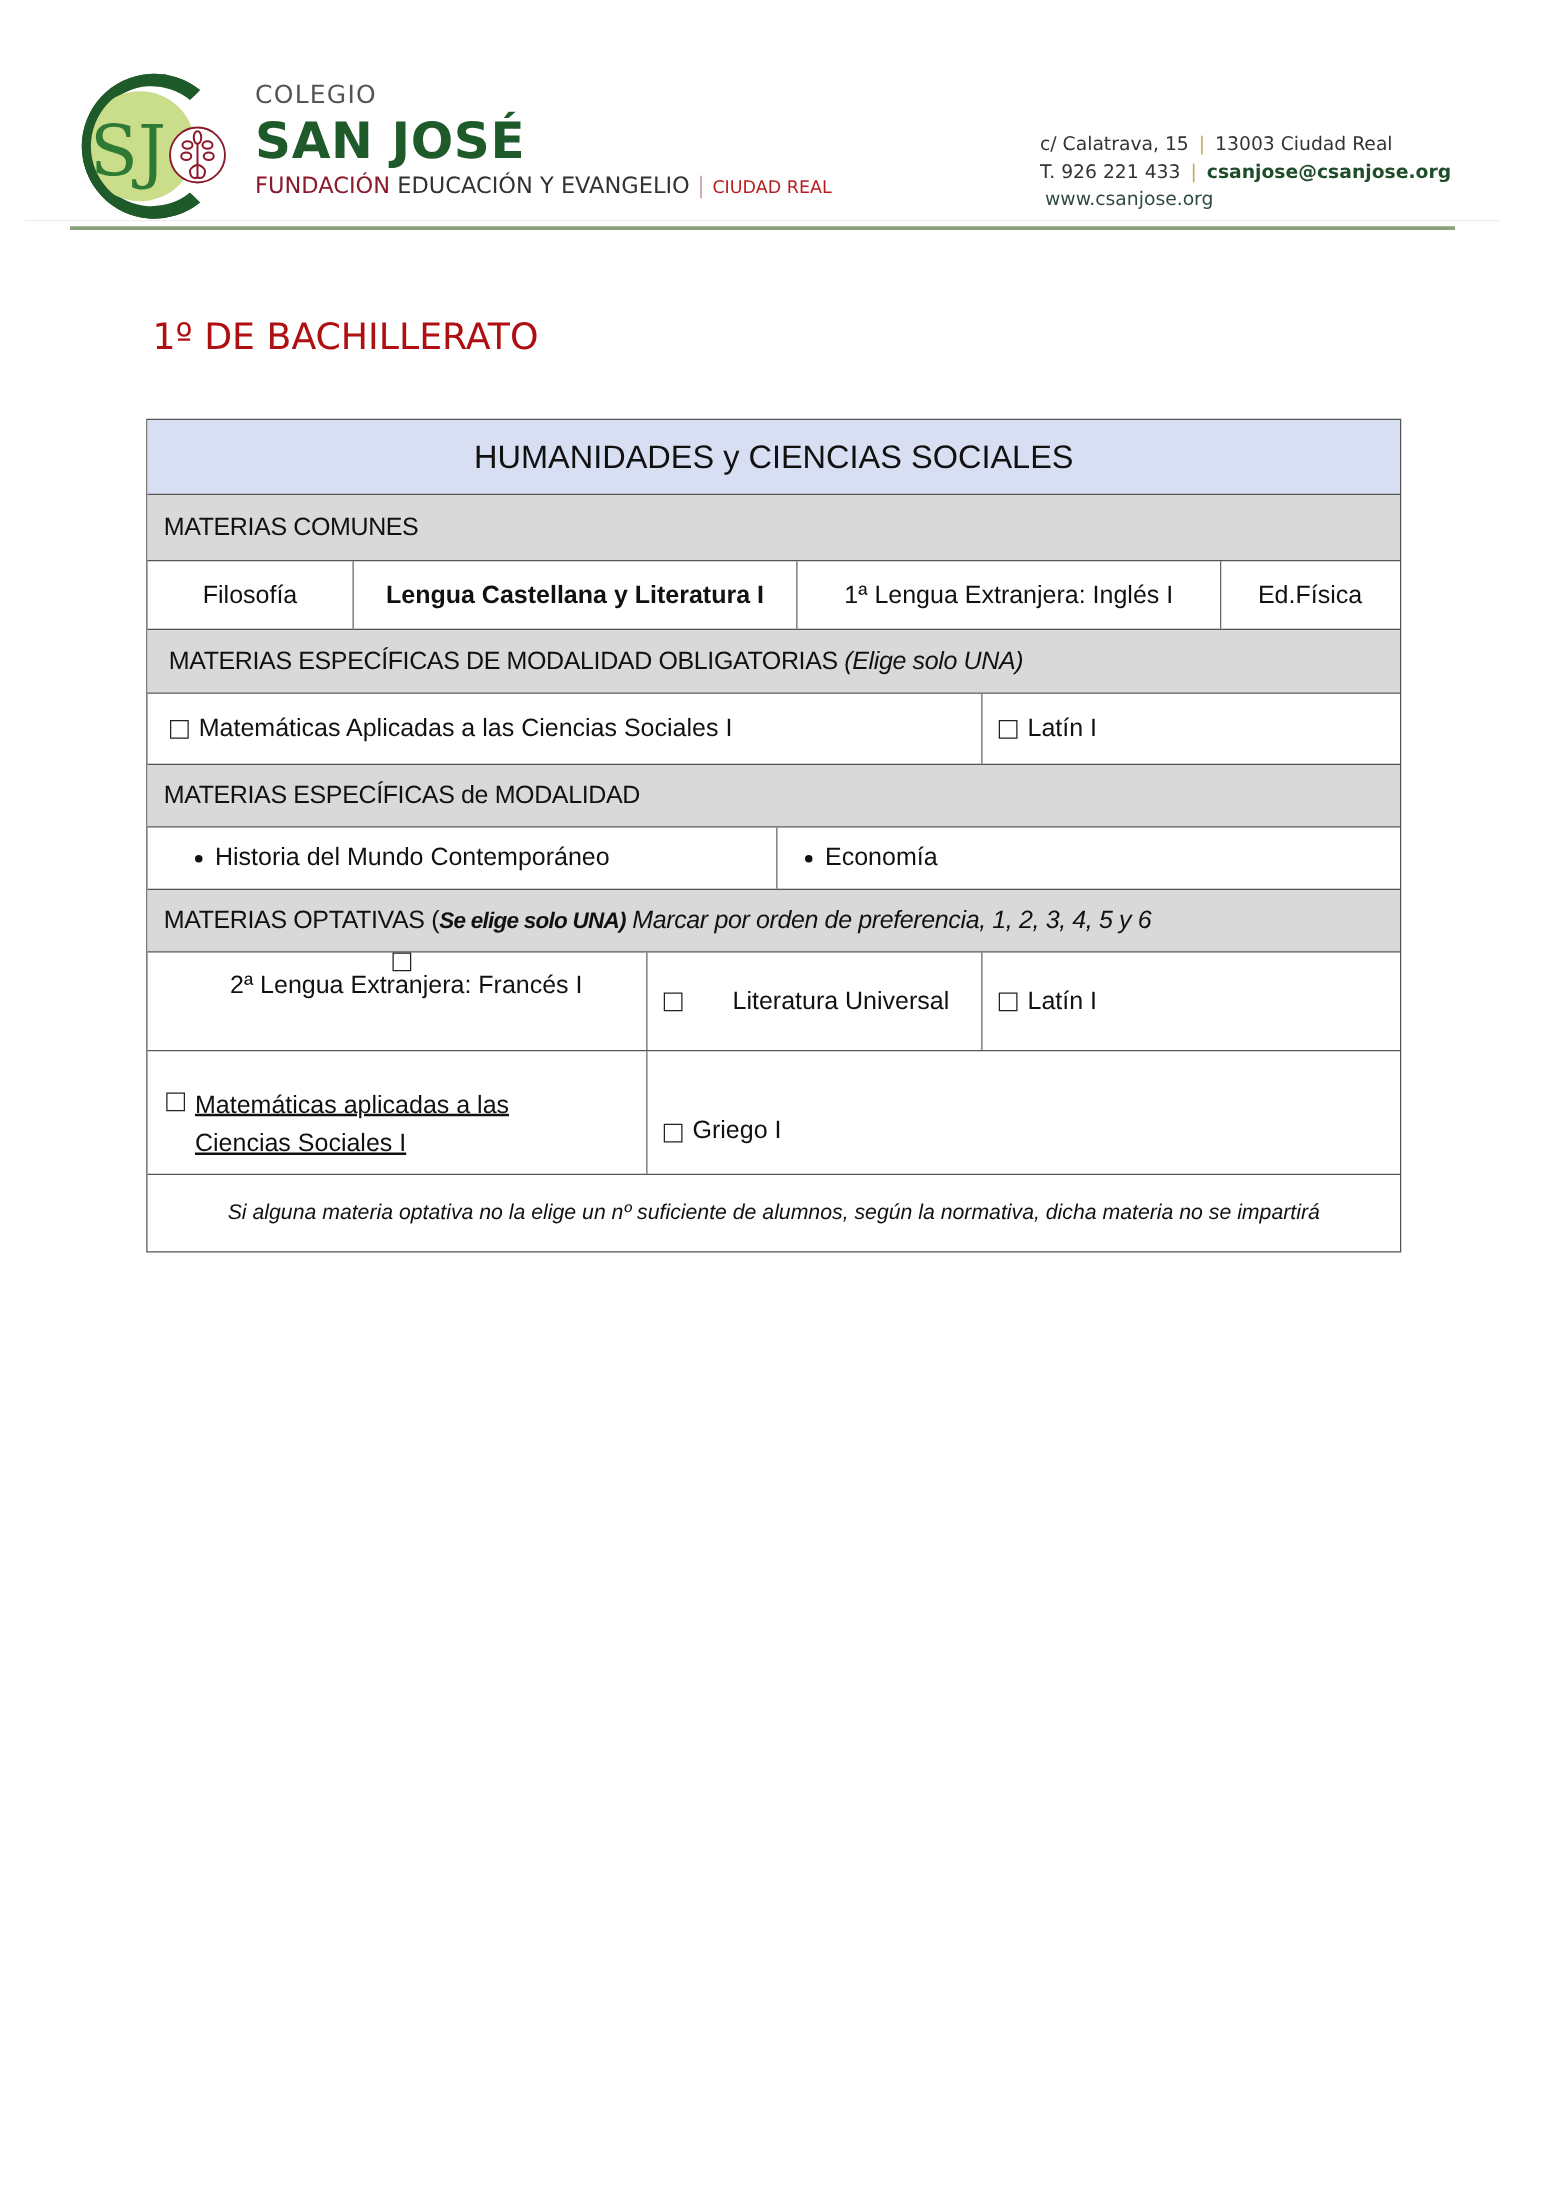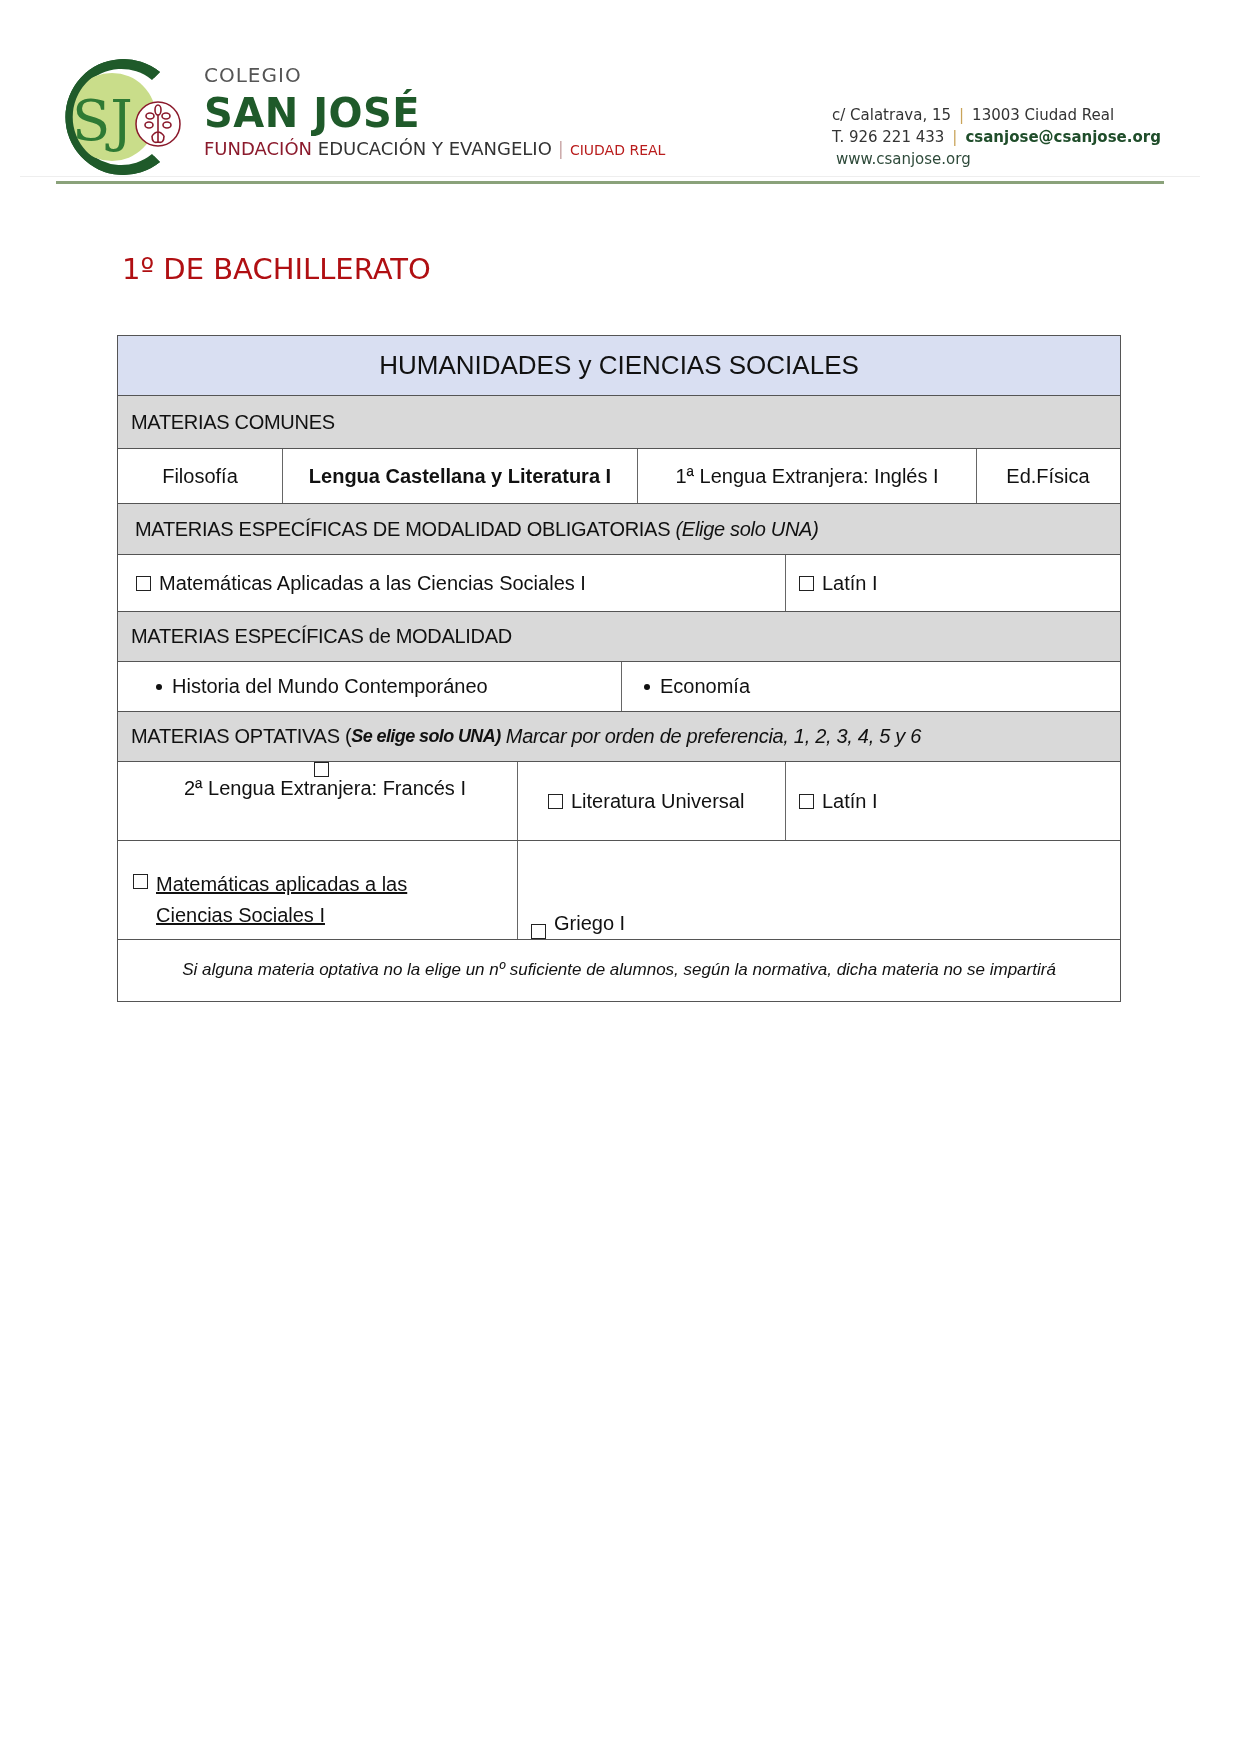--- a/index.html
+++ b/index.html
@@ -151,39 +151,39 @@
     <div class="cell">
       <span>MATERIAS OPTATIVAS (</span><span class="it" style="font-weight:bold;font-size:18px;letter-spacing:-0.6px;">Se elige solo UNA)</span>&nbsp;<span class="it">Marcar por orden de preferencia, 1, 2, 3, 4, 5 y 6</span>
     </div>
   </div>
 
   <div class="row" style="top:425px;height:79px;">
     <div class="cell txt" style="left:0;width:399px;padding-left:15px;flex-direction:column;">
       <span class="cb"></span>
         <span>2ª Lengua Extranjera: Francés I</span>
     </div>
-    <div class="cell txt" style="left:399px;width:268px;padding-left:30px;">
+    <div class="cell txt" style="left:399px;width:268px;padding-left:13px;gap:32px;">
       <span class="cb"></span>
         <span>Literatura Universal</span>
     </div>
     <div class="cell txt" style="left:667px;width:334px;padding-left:13px;">
       <span class="cb"></span>
         <span>Latín I</span>
     </div>
   </div>
 
   <div class="row" style="top:504px;height:99px;">
     <div class="cell txt" style="left:0;width:399px;padding-left:15px;align-items:flex-start;padding-top:28px;">
       <span class="cb" style="margin-top:5px;flex:none;"></span>
       <span style="line-height:31px;text-decoration:underline;">
         <span>Matemáticas aplicadas a las</span><br>
         <span>Ciencias Sociales I</span>
       </span>
     </div>
-    <div class="cell txt" style="left:399px;width:268px;padding-left:13px;align-items:flex-end;padding-top:28px;">
+    <div class="cell txt" style="left:399px;width:268px;padding-left:13px;align-items:center;padding-top:28px;">
       <span class="cb" style="margin-top:5px;"></span>
         <span style="line-height:31px;">Griego I</span>
     </div>
   </div>
 
   <div class="row" style="top:603px;height:61px;">
     <div class="cell note">Si alguna materia optativa no la elige un nº suficiente de alumnos, según la normativa, dicha materia no se impartirá</div>
   </div>
 </div>
 

